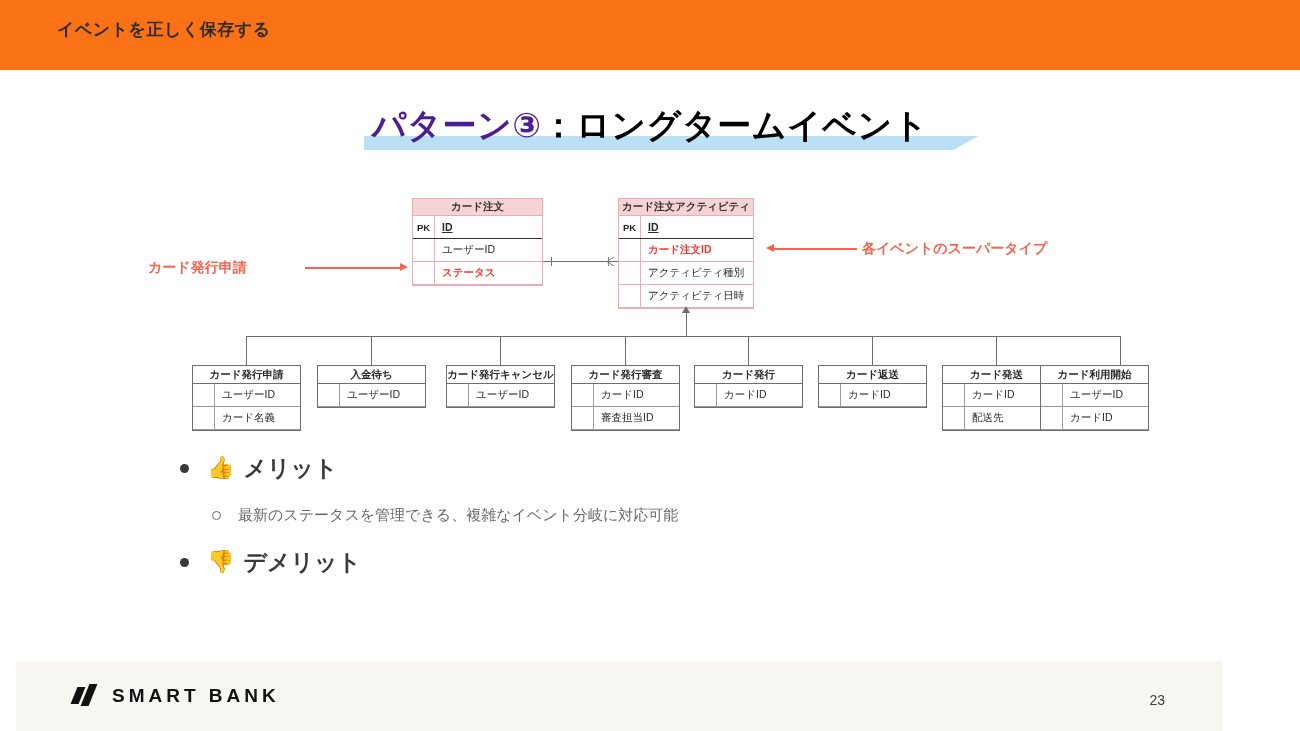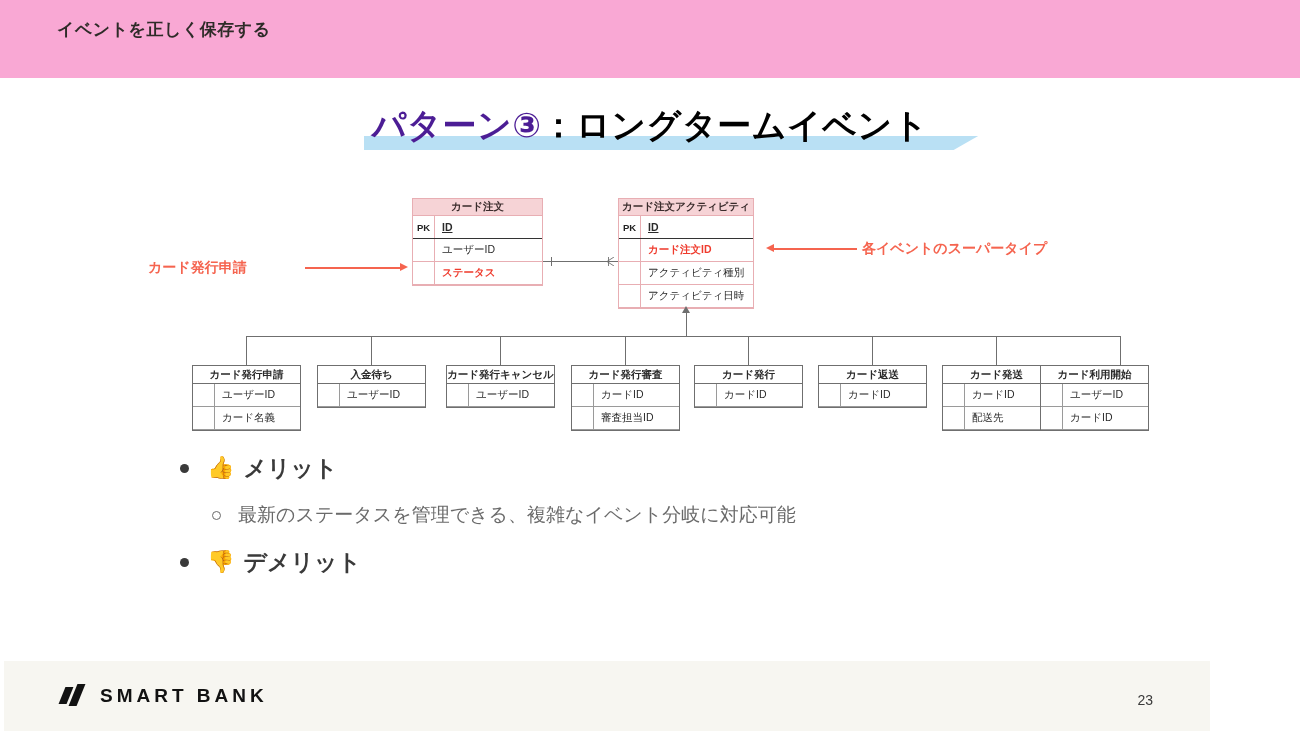--- a/index.html
+++ b/index.html
@@ -7,22 +7,22 @@
     width:1300px;height:731px;
     background:#ffffff;
     font-family:"Liberation Sans","DejaVu Sans",sans-serif;
     color:#222222;
     overflow:hidden;
     position:relative;
   }
 
   
   .slide-header{
-    position:absolute;left:0;top:0;width:1300px;height:78px;
-    background:#f9a8d4;
+    position:absolute;left:0;top:0;width:1300px;height:70px;
+    background:#f97316;
   }
   .slide-header .title-sm{
     position:absolute;left:57px;top:18px;
     font-size:17px;font-weight:700;color:#2e2b28;letter-spacing:.5px;
   }
 
   
   .main-title{
     position:absolute;left:0;top:103px;width:1300px;
     text-align:center;
@@ -126,31 +126,31 @@
     font-size:23px;font-weight:700;color:#3a3a3a;
   }
   .b-l1 .dot{
     width:9px;height:9px;border-radius:50%;background:#3a3a3a;
     margin-right:18px;flex:0 0 auto;
   }
   .b-l1 .emoji{font-size:22px;margin-right:9px;line-height:1;}
   .b-l2{
     display:flex;align-items:center;
     margin-left:212px;height:52px;
-    font-size:19px;color:#6a6a6a;font-weight:400;
+    font-size:15px;color:#6a6a6a;font-weight:400;
   }
   .b-l2 .ring{
     width:9px;height:9px;border-radius:50%;
     border:1.4px solid #6a6a6a;background:transparent;
     margin-right:17px;flex:0 0 auto;box-sizing:border-box;
   }
 
   
   .slide-footer{
-    position:absolute;left:4px;bottom:0;width:1206px;height:70px;
+    position:absolute;left:16px;bottom:0;width:1206px;height:70px;
     background:#f7f6f1;
   }
   .logo{
     position:absolute;left:57px;top:23px;
     display:flex;align-items:center;
   }
   .logo-mark{
     position:relative;width:26px;height:24px;margin-right:13px;
   }
   .logo-mark span{

